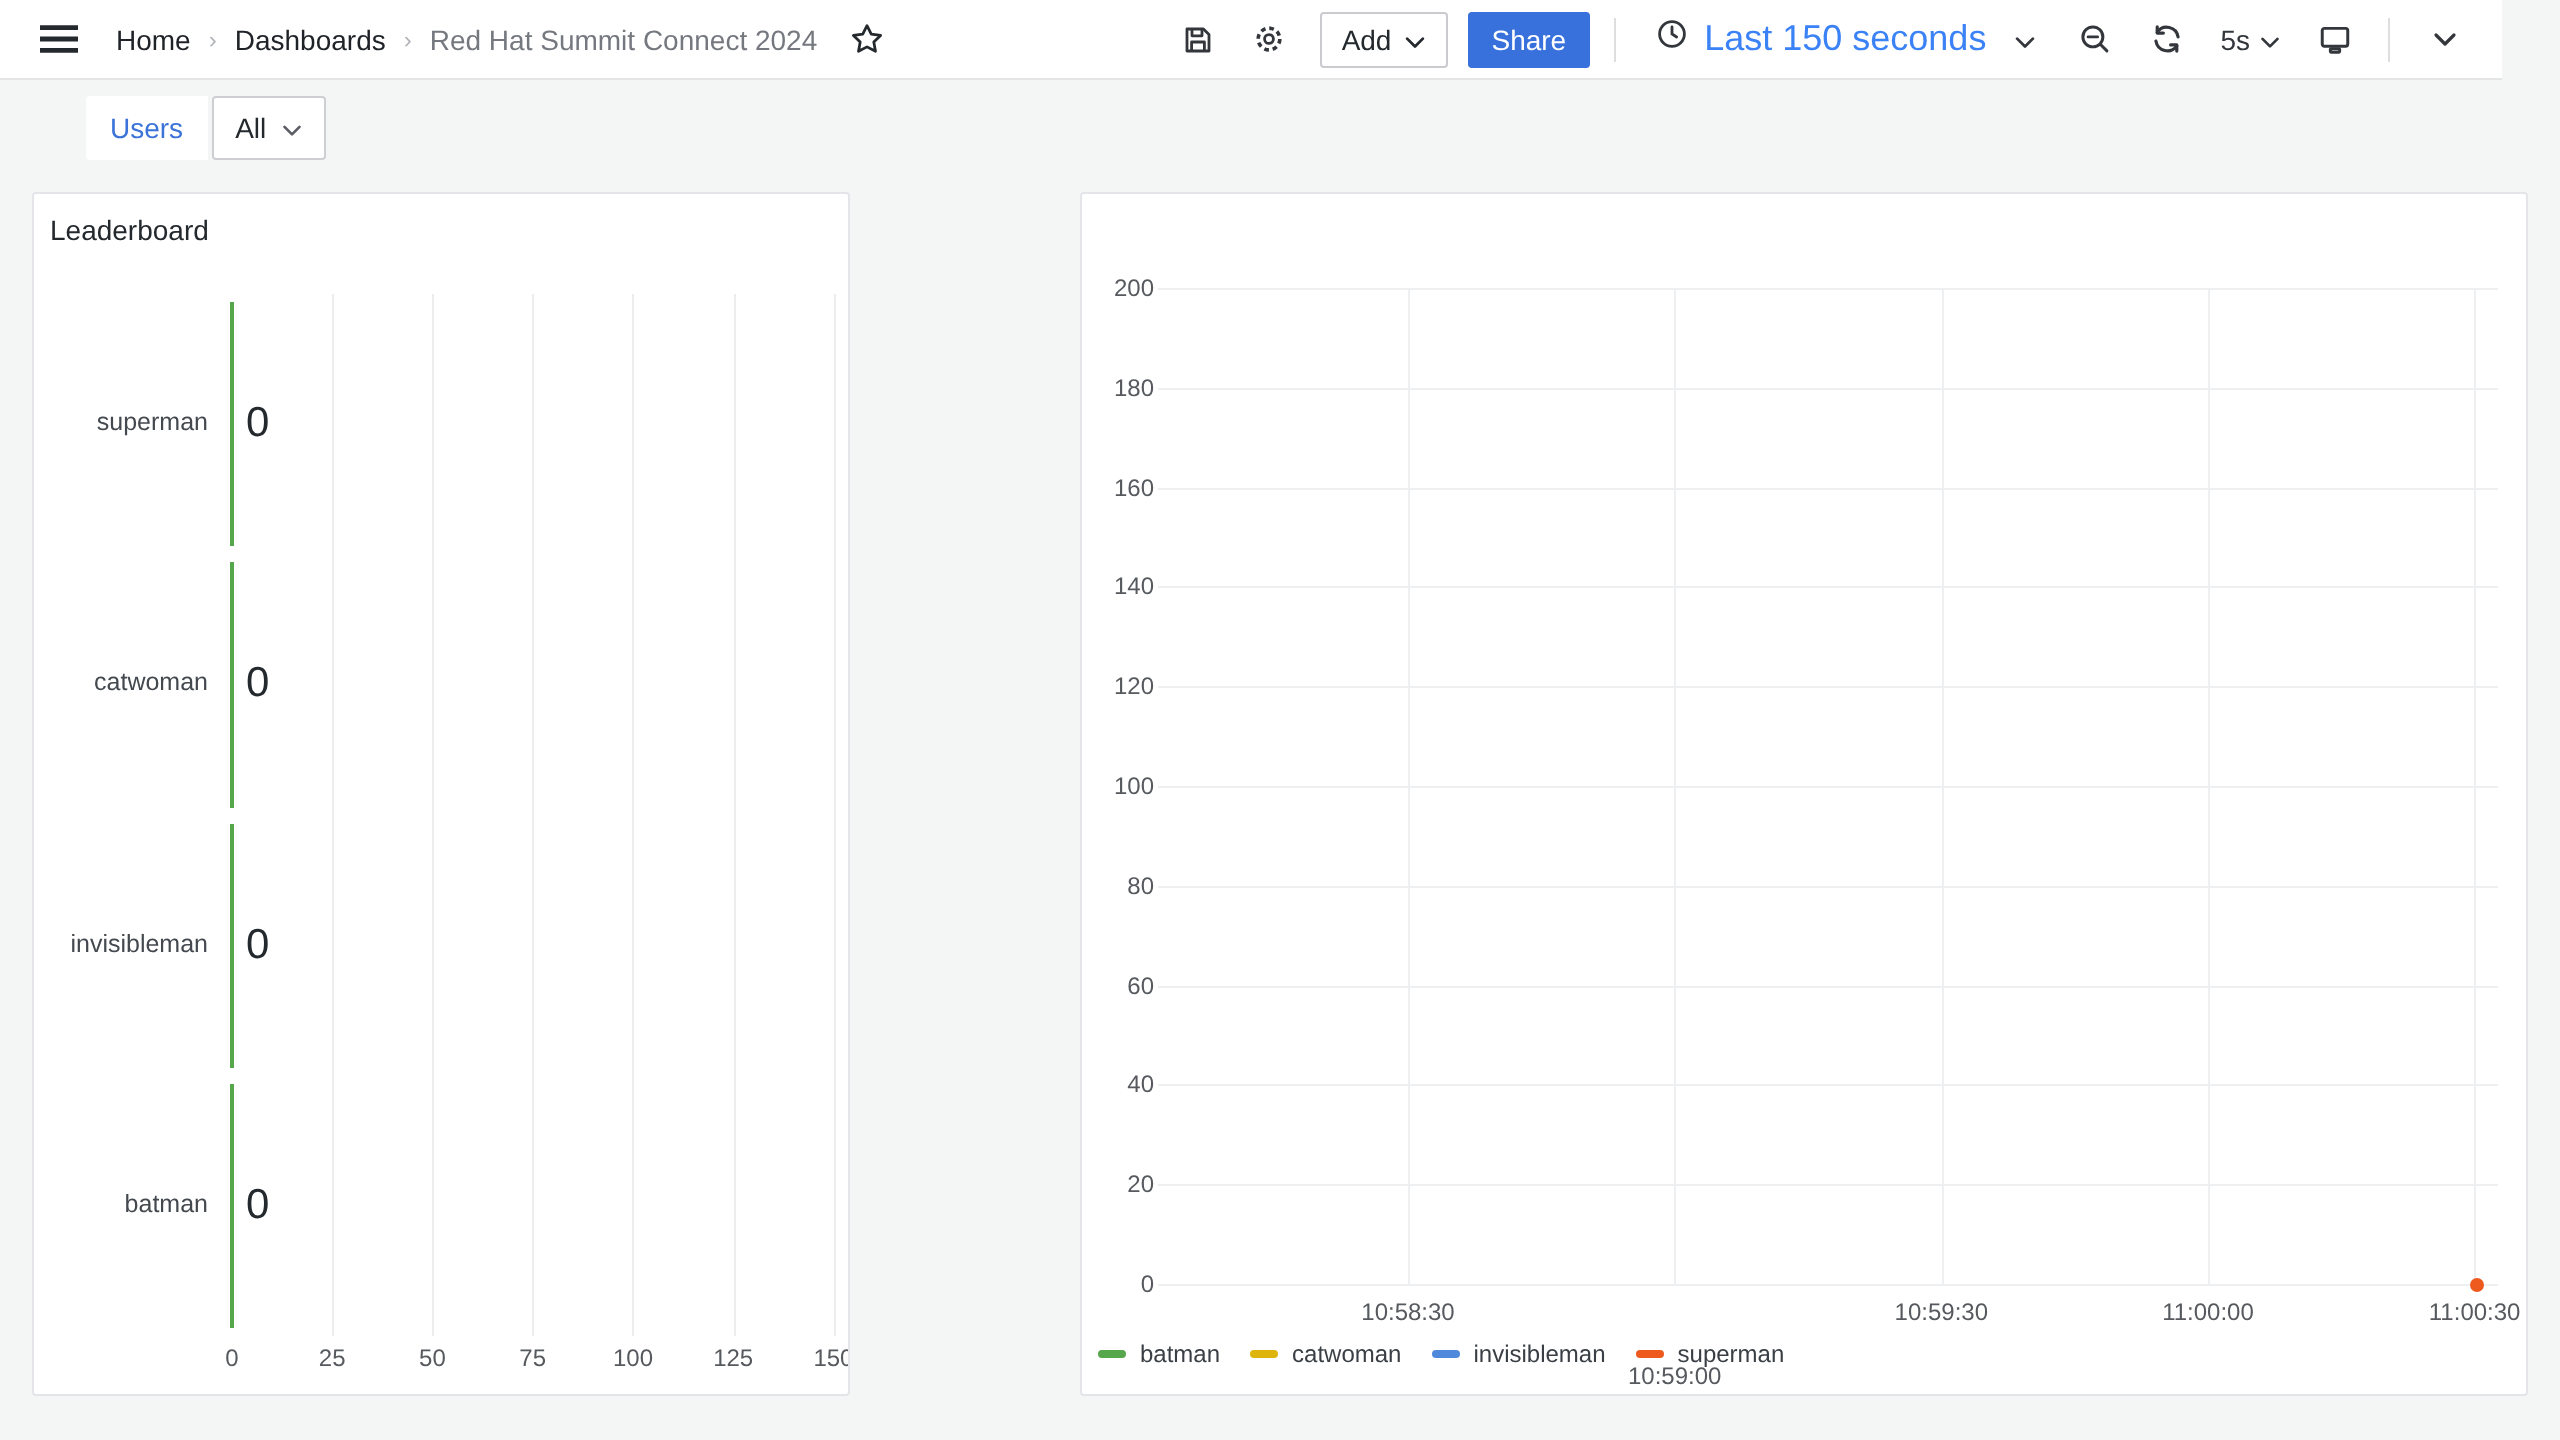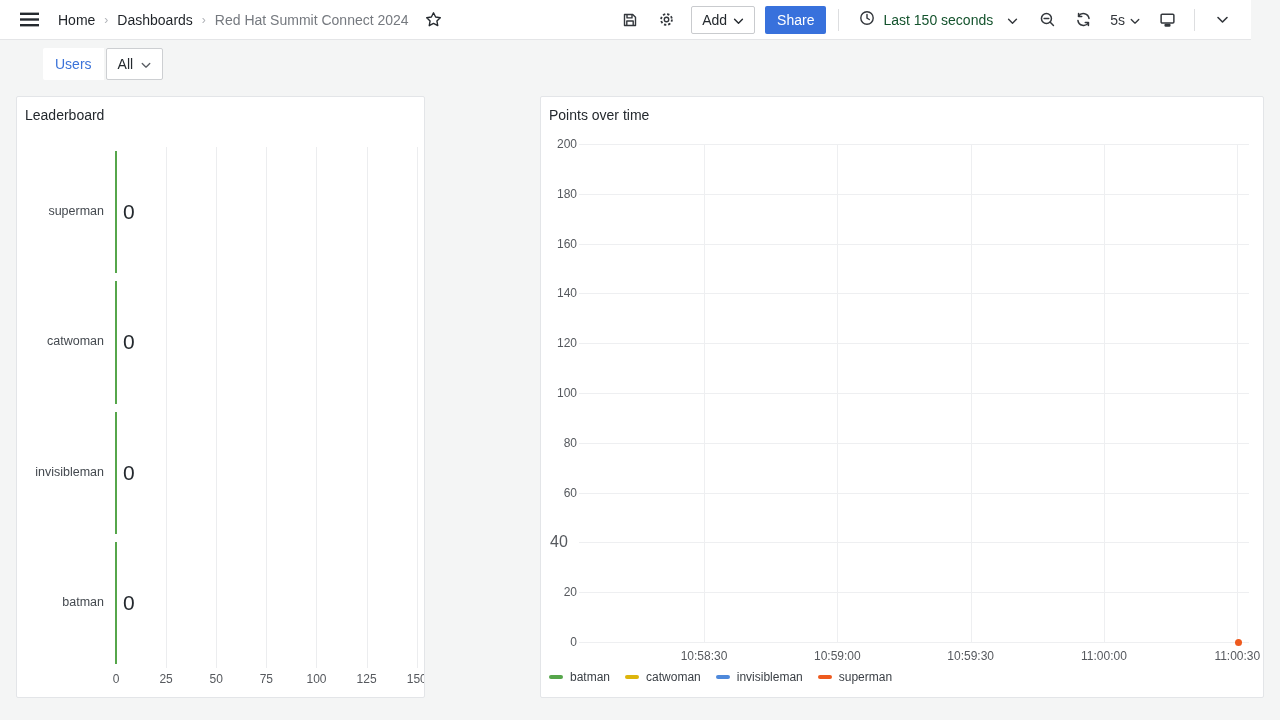--- a/index.html
+++ b/index.html
@@ -18,21 +18,21 @@
   .crumb { color:#1F2328; font-weight:500; cursor:pointer; }
   .crumb-sep { color:#B0B3B8; font-size:12px; }
   .crumb-current { color:#75797F; font-weight:400;text-align:right; }
   .nav-right { display:flex; align-items:center; gap:6px; }
   .btn-outline { display:flex; align-items:center; gap:6px; height:28px; padding:0 10px;
     background:#fff; border:1px solid #C9CBCE; border-radius:2px; font-size:14px; color:#24292E; cursor:pointer; }
   .btn-primary { height:28px; padding:0 12px; background:#3871DC; color:#fff; border:none;
     border-radius:2px; font-size:14px; font-weight:500; cursor:pointer; }
   .toolbar-divider { width:1px; height:22px; background:#DDDEE0; margin:0 6px; }
   .time-btn { display:flex; align-items:center; gap:8px; height:30px; padding:0 8px;
-    background:transparent; border:none; font-size:14px; color:#14532d; cursor:pointer; }
+    background:transparent; border:none; font-size:18px; color:#3b82f6; cursor:pointer; }
   .interval-btn { display:flex; align-items:center; gap:5px; height:30px; padding:0 6px;
     background:transparent; border:none; font-size:14px; color:#33373C; cursor:pointer; }
 
   
   .subbar { position:absolute; top:40px; left:0; width:1280px; height:48px;
     display:flex; align-items:center; padding:0 16px; gap:2px;margin-left:27px; }
   .var-label { height:32px; display:flex; align-items:center; padding:0 12px;
     background:#FFFFFF; border-radius:2px 0 0 2px; color:#3B73D9; font-size:14px; font-weight:500; }
   .var-value { height:32px; display:flex; align-items:center; gap:8px; padding:0 11px;
     background:#FFFFFF; border:1px solid #CDCFD2; border-radius:2px; font-size:14px;
@@ -239,27 +239,24 @@
         <div class="lb-xtick" style="left: 150.364px;">75</div>
         <div class="lb-xtick" style="left: 200.485px;">100</div>
         <div class="lb-xtick" style="left: 250.607px;">125</div>
         <div class="lb-xtick" style="left: 300.728px;">150</div>
         <div class="lb-xtick" style="left: 350.85px;">175</div>
         <div class="lb-xtick" style="left: 400.971px;">200</div>
       </div>
   </section>
 
   <section class="panel panel-points">
-    <div class="panel-header">
-      <span class="panel-title">Points over time</span>
-    </div>
     <div id="pt-yaxis" style="position:absolute; left:0; top:47px; width:36px; height:498px;">
         <div style="position: absolute; right: 0px; width: 36px; text-align: right; font-size: 12px; color: rgb(86, 89, 94); transform: translateY(-50%); top: 498px;">0</div>
         <div style="position: absolute; right: 0px; width: 36px; text-align: right; font-size: 12px; color: rgb(86, 89, 94); transform: translateY(-50%); top: 448.2px;">20</div>
-        <div style="position: absolute; right: 0px; width: 36px; text-align: center; font-size: 16px; color: rgb(86, 89, 94); transform: translateY(-50%); top: 398.4px;">40</div>
+        <div style="position: absolute; right: 0px; width: 36px; text-align: right; font-size: 12px; color: rgb(86, 89, 94); transform: translateY(-50%); top: 398.4px;">40</div>
         <div style="position: absolute; right: 0px; width: 36px; text-align: right; font-size: 12px; color: rgb(86, 89, 94); transform: translateY(-50%); top: 348.6px;">60</div>
         <div style="position: absolute; right: 0px; width: 36px; text-align: right; font-size: 12px; color: rgb(86, 89, 94); transform: translateY(-50%); top: 298.8px;">80</div>
         <div style="position: absolute; right: 0px; width: 36px; text-align: right; font-size: 12px; color: rgb(86, 89, 94); transform: translateY(-50%); top: 249px;">100</div>
         <div style="position: absolute; right: 0px; width: 36px; text-align: right; font-size: 12px; color: rgb(86, 89, 94); transform: translateY(-50%); top: 199.2px;">120</div>
         <div style="position: absolute; right: 0px; width: 36px; text-align: right; font-size: 12px; color: rgb(86, 89, 94); transform: translateY(-50%); top: 149.4px;">140</div>
         <div style="position: absolute; right: 0px; width: 36px; text-align: right; font-size: 12px; color: rgb(86, 89, 94); transform: translateY(-50%); top: 99.6px;">160</div>
         <div style="position: absolute; right: 0px; width: 36px; text-align: right; font-size: 12px; color: rgb(86, 89, 94); transform: translateY(-50%); top: 49.8px;">180</div>
         <div style="position: absolute; right: 0px; width: 36px; text-align: right; font-size: 12px; color: rgb(86, 89, 94); transform: translateY(-50%); top: 0px;">200</div>
       </div>
     <div class="pt-plot" id="pt-plot">
@@ -270,21 +267,21 @@
         <div class="pt-hline" style="top: 298.8px;"></div>
         <div class="pt-hline" style="top: 249px;"></div>
         <div class="pt-hline" style="top: 199.2px;"></div>
         <div class="pt-hline" style="top: 149.4px;"></div>
         <div class="pt-hline" style="top: 99.6px;"></div>
         <div class="pt-hline" style="top: 49.8px;"></div>
         <div class="pt-hline" style="top: 0px;"></div>
         <div class="pt-vline" style="left: 125px;"></div>
         <div class="pt-xlabel" style="left: 125px;">10:58:30</div>
         <div class="pt-vline" style="left: 258.33px;"></div>
-        <div class="pt-xlabel" style="left: 258.33px;">10:59:00</div>
+        <div class="pt-xlabel" style="left: 258.33px; margin-top: 32px;">10:59:00</div>
         <div class="pt-vline" style="left: 391.66px;"></div>
         <div class="pt-xlabel" style="left: 391.66px;">10:59:30</div>
         <div class="pt-vline" style="left: 524.99px;"></div>
         <div class="pt-xlabel" style="left: 524.99px;">11:00:00</div>
         <div class="pt-vline" style="left: 658.32px;"></div>
         <div class="pt-xlabel" style="left: 658.32px;">11:00:30</div>
         <div class="pt-dot" style="left: 655.82px; top: 495px; background: rgb(238, 90, 30);"></div>
       </div>
     <div class="pt-legend" id="pt-legend">
         <div class="legend-item">

